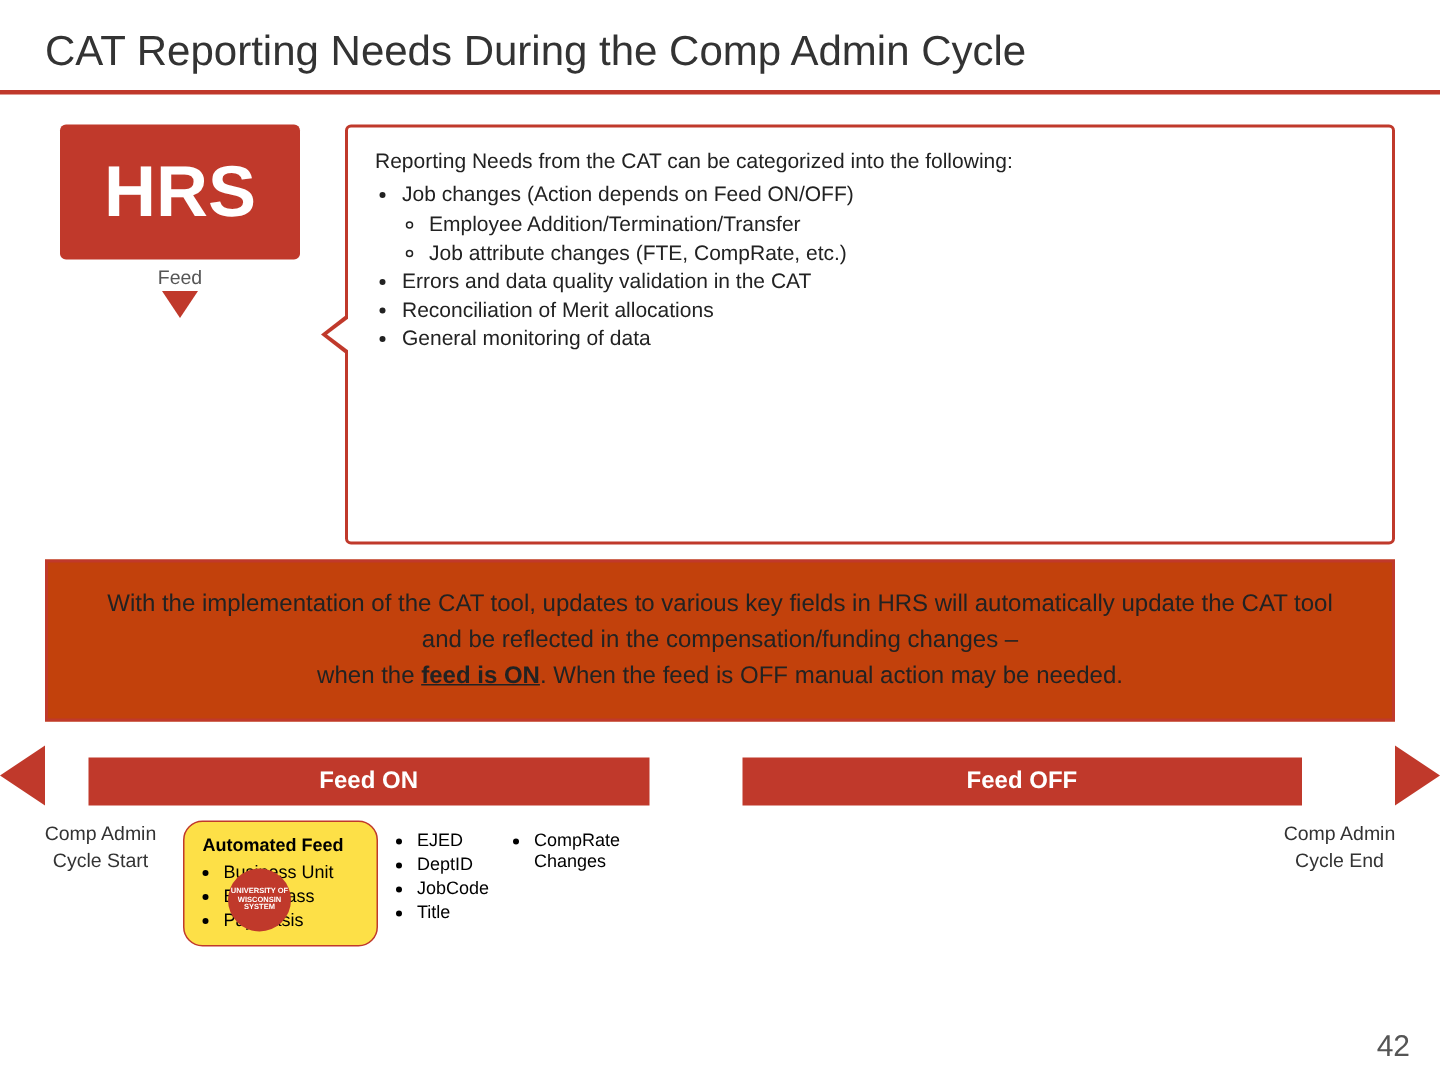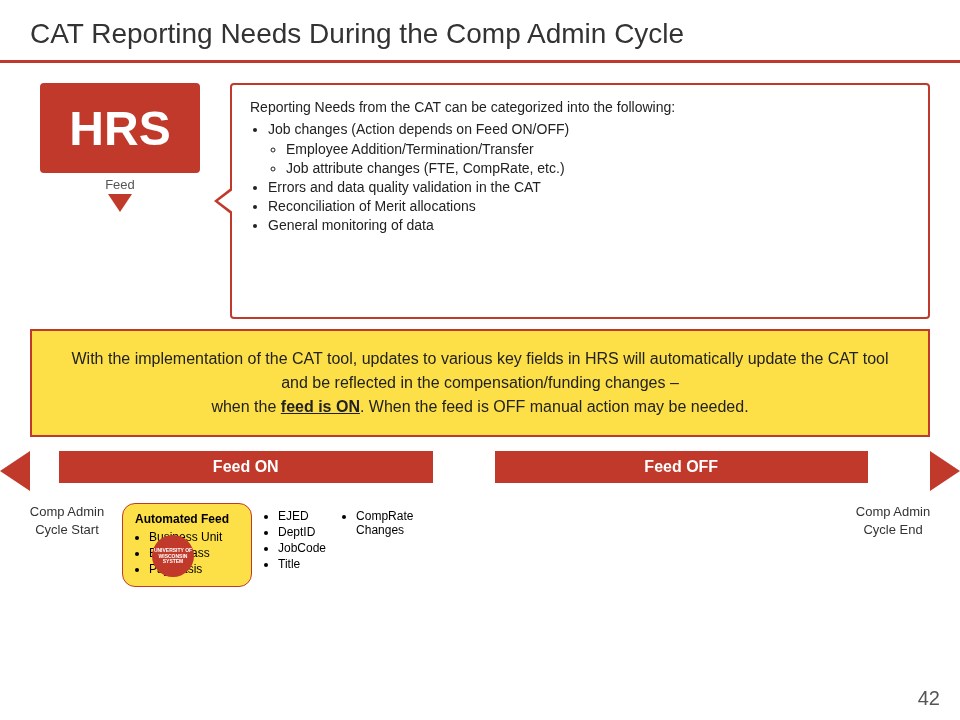--- a/index.html
+++ b/index.html
@@ -23,21 +23,21 @@
       font-weight: 400;
       color: #333;
     }
 
     
     #main {
       display: flex;
       flex-direction: row;
       padding: 20px 30px 10px 30px;
       gap: 20px;
-      height: 266px;
+      height: 310px;
     }
 
     
     #left-boxes {
       display: flex;
       flex-direction: column;
       align-items: center;
       gap: 0;
       min-width: 180px;
     }
@@ -113,21 +113,21 @@
     }
     #reporting-box ul li {
       margin-bottom: 3px;
     }
     #reporting-box ul ul {
       margin-left: 18px;
     }
 
     
     #middle-band {
-      background: #fde047;
+      background: #c2410c;
       border: 2px solid #c0392b;
       margin: 0 30px;
       padding: 16px 30px;
       font-size: 16px;
       color: #222;
       text-align: center;
       line-height: 1.5;
     }
     #middle-band strong {
       font-weight: bold;
@@ -284,21 +284,21 @@
     </ul>
   </div>
 </div>
 
 <div id="middle-band">
   <span>With the implementation of the CAT tool, updates to various key fields in HRS will automatically update the CAT tool and be reflected in the compensation/funding changes –</span><br>
   <span>when the <strong>feed is ON</strong>. When the feed is OFF manual action may be needed.</span>
 </div>
 
 <div id="timeline-section" style="margin: 14px 0 0 0; position: relative; height: 42px;">
-  <div style="display:flex; align-items:flex-start; height:42px; position:relative;gap:29px;">
+  <div style="display:flex; align-items:flex-end; height:42px; position:relative;gap:29px;">
 
     <div class="arrow-left-head" style="margin-left:0;"></div>
 
     <div style="flex:1; height:32px; background:#c0392b; position:relative; display:flex; align-items:center;">
       <span style="position:absolute; left:50%; transform:translateX(-50%); color:white; font-weight:bold; font-size:16px;">Feed ON</span>
     </div>
 
     <div style="width:4px; height:42px; background:#fff;"></div>
 
     <div style="flex:1; height:32px; background:#c0392b; position:relative; display:flex; align-items:center;">

